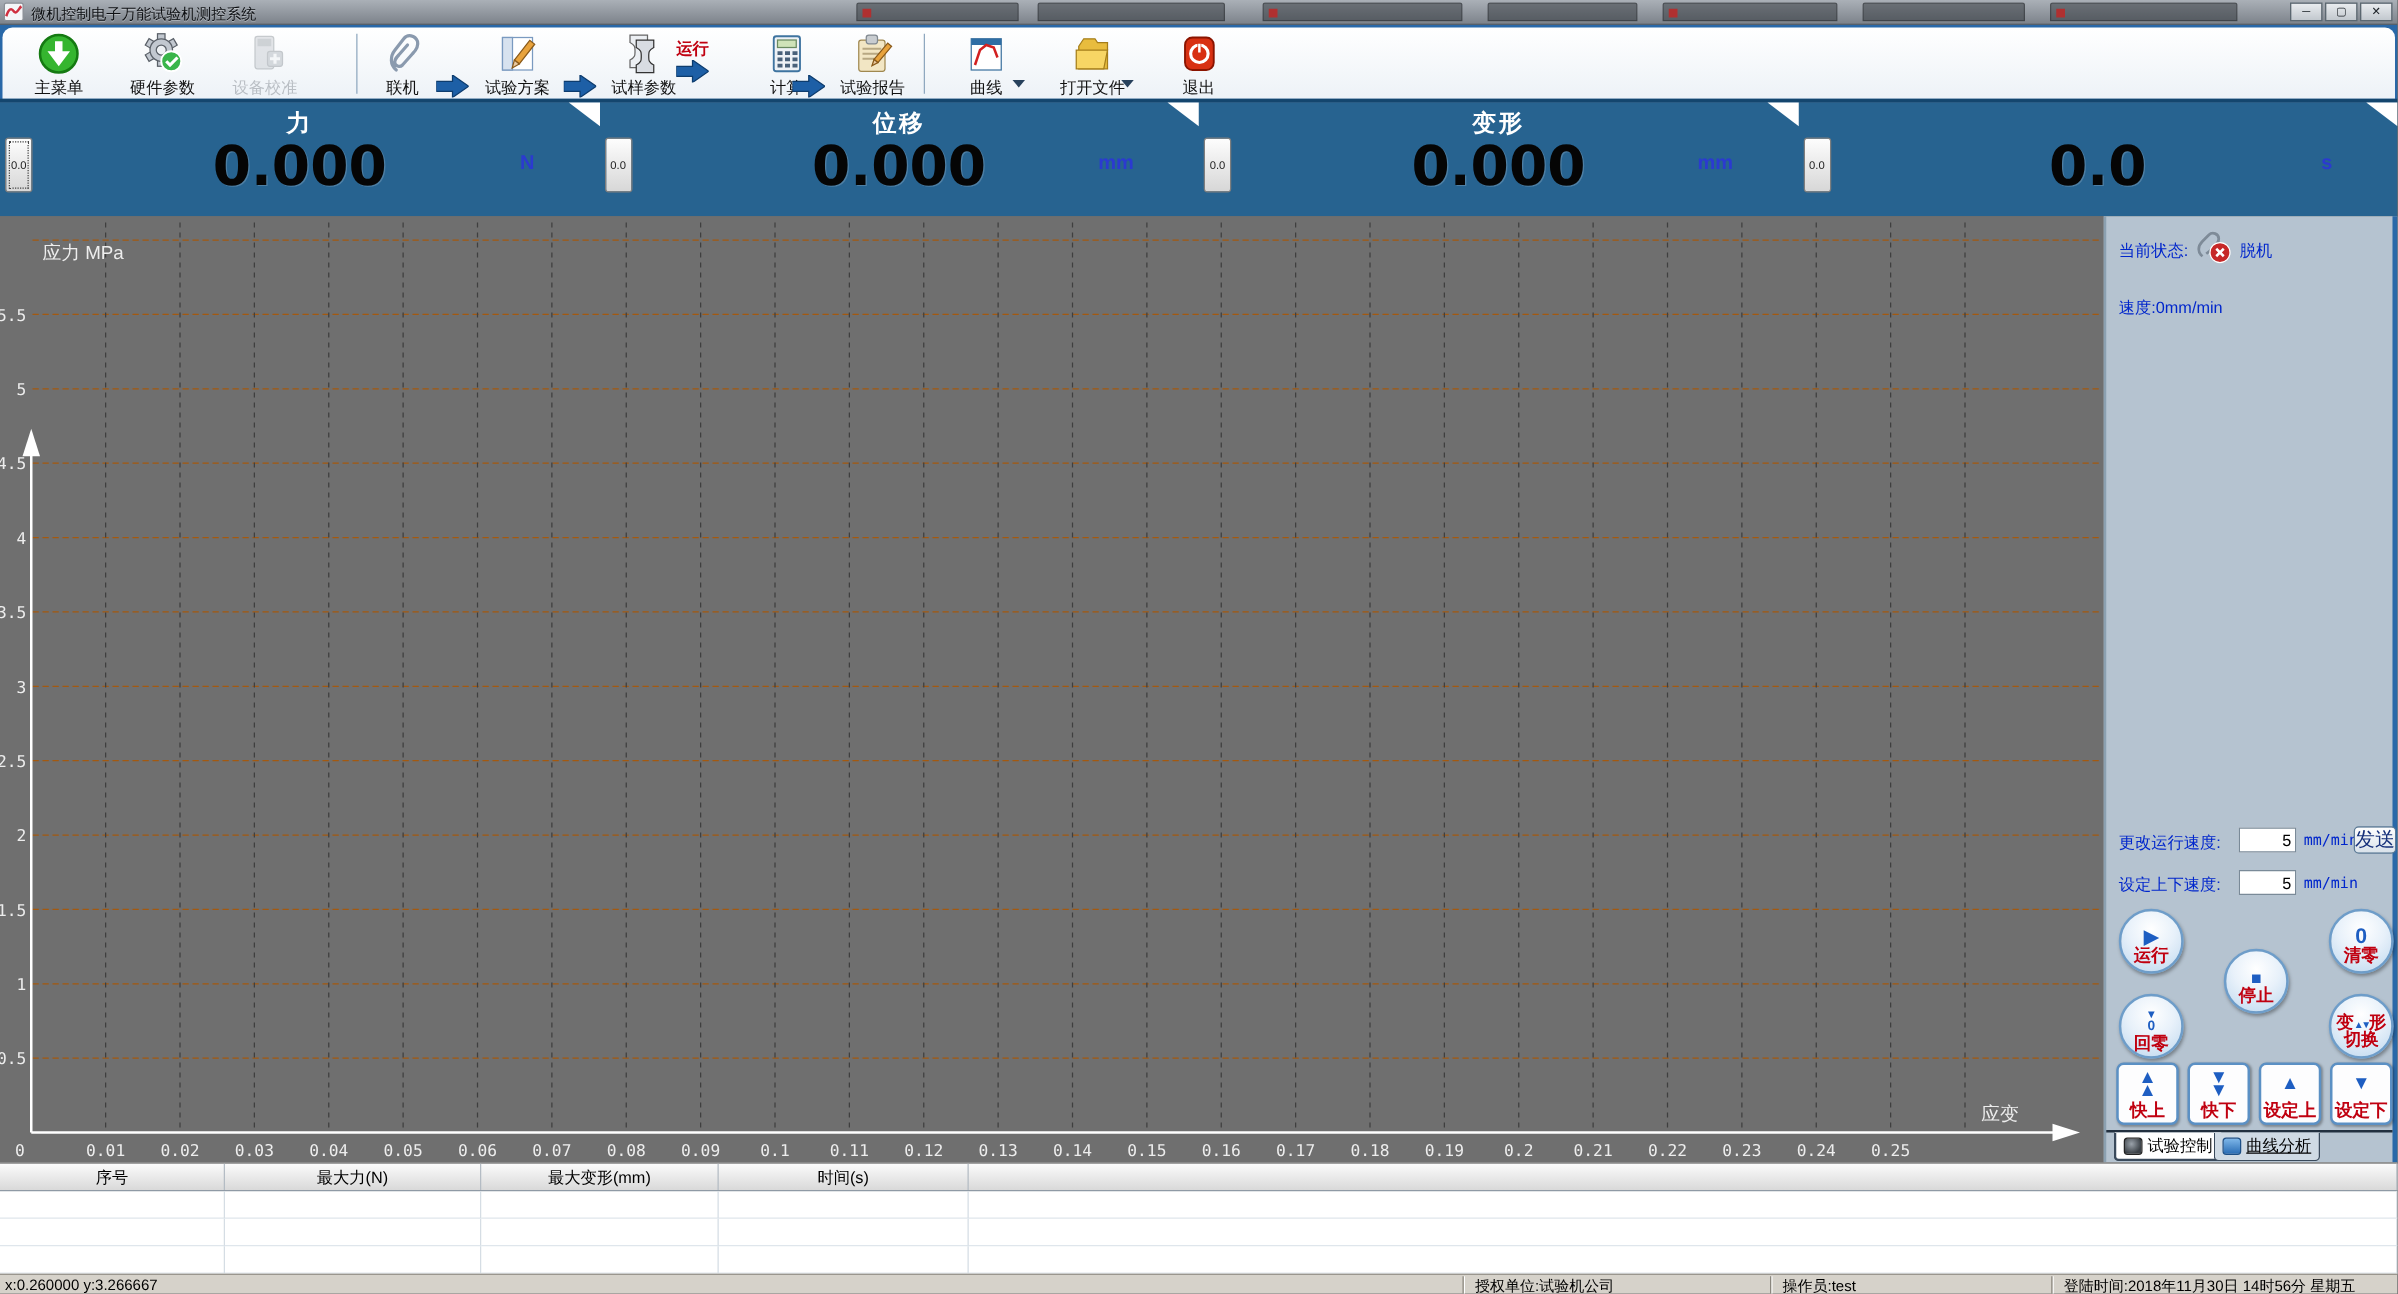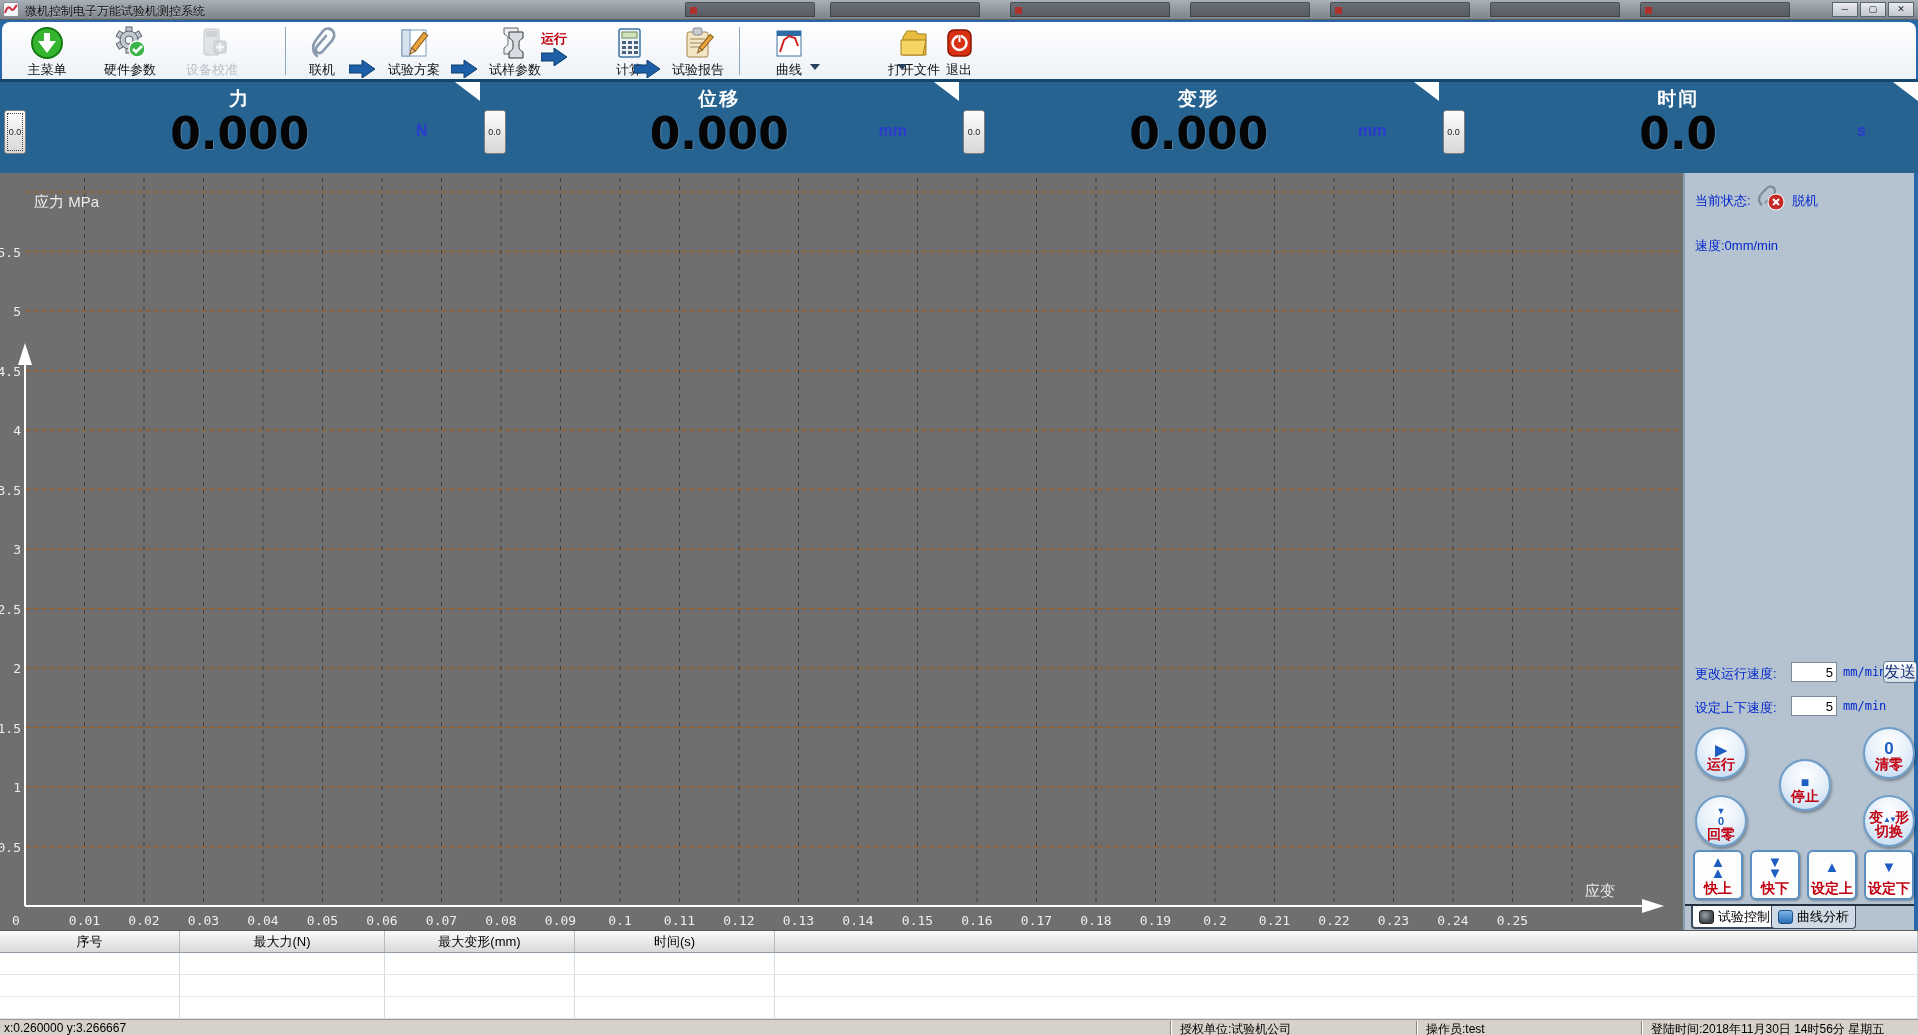--- a/index.html
+++ b/index.html
@@ -81,21 +81,21 @@
   .jogbtn { position:absolute; width:50px; height:50px; background:#fdfdfe;
     border:2px solid #5b90c4; border-radius:6px; text-align:center; cursor:pointer;
     box-shadow:1px 1px 2px rgba(0,0,0,.3); padding-top:3px; }
   .jogbtn .arrows { color:#1e5ec2; font-size:15px; line-height:11px; font-weight:bold; }
   .jogbtn .lbl { color:#c00010; font-weight:bold; font-size:14px; margin-top:2px; white-space:nowrap; }
   .tabline { position:absolute; left:0; top:731px; width:229px; height:2px; background:#22303f; }
   .ptab { position:absolute; top:733px; height:23px; border:1px solid #3a4a5c; border-top:none;
     border-radius:0 0 4px 4px; font-size:13px; color:#000; display:flex; align-items:center;
     gap:4px; padding:0 6px; cursor:pointer; white-space:nowrap; }
   .ptab.active { background:#ffffff; border-width:2px; font-weight:normal; }
-  .ptab.inactive { background:#cfdae4; }
+  .ptab.inactive { background:#cfdae4;text-decoration:underline; }
   .tabicon { width:15px; height:14px; border-radius:3px; display:inline-block; }
   .tabicon.dark { background:radial-gradient(circle at 40% 35%, #9aa2aa, #3c4248 70%); border:1px solid #222; }
   .tabicon.blue { background:linear-gradient(#7db6e8,#2a6db5); border:1px solid #1c4f86; }
 
   
   .datatable { position:absolute; left:0; top:930px; width:1918px; height:89px; background:#fff;
     border-top:1px solid #5a5a5a; }
   .thead { display:grid; grid-template-columns:180px 205px 190px 200px 1fr; height:22px;
     background:linear-gradient(#fbfbfb,#d9d9d9); border-bottom:1px solid #8f9aa5; }
   .thead div { font-size:13px; color:#000; text-align:center; line-height:21px;
@@ -280,21 +280,21 @@
       <svg width="36" height="36">
             <rect x="6" y="6" width="24" height="25" fill="#ffffff" stroke="#3f74a0"></rect>
             <rect x="6" y="6" width="24" height="5" fill="#2e6da4"></rect>
             <polyline points="9,27 13,15 18,11 24,13 27,21" fill="none" stroke="#d22020" stroke-width="2"></polyline>
           </svg>
     </div>
     <div class="tlabel">曲线</div>
   </div>
   <span class="ddarrow" style="left:808px;top:42px"></span>
 
-  <div class="titem" style="left:869px">
+  <div class="titem" style="left:829px">
     <div class="ticon">
       <svg width="36" height="36">
             <path d="M7 12 l4 -6 h9 l2 3 h8 v21 h-23 z" fill="#e8bc3e" stroke="#a57e1a"></path>
             <path d="M5 15 h25 l-3 15 h-22 z" fill="#f7d564" stroke="#a57e1a"></path>
           </svg>
     </div>
     <div class="tlabel">打开文件</div>
   </div>
   <span class="ddarrow" style="left:895px;top:42px"></span>
 
@@ -332,21 +332,20 @@
   <div class="gauge">
     <div class="notch"></div>
     <button class="gzero">0.0</button>
     <div class="gname">变形</div>
     <div class="gval">0.000</div>
     <div class="gunit">mm</div>
   </div>
   <div class="gauge">
     <div class="notch"></div>
     <button class="gzero">0.0</button>
-    <div class="gname">时间</div>
     <div class="gval">0.0</div>
     <div class="gunit">s</div>
   </div>
 </div>
 
 <div class="workarea">
   <svg id="chart-svg" width="1683" height="757">
       <line x1="26" y1="673.5" x2="1680" y2="673.5" stroke="#a4590f" stroke-width="1" stroke-dasharray="5,3"></line>
       <line x1="26" y1="614" x2="1680" y2="614" stroke="#a4590f" stroke-width="1" stroke-dasharray="5,3"></line>
       <line x1="26" y1="554.5" x2="1680" y2="554.5" stroke="#a4590f" stroke-width="1" stroke-dasharray="5,3"></line>

